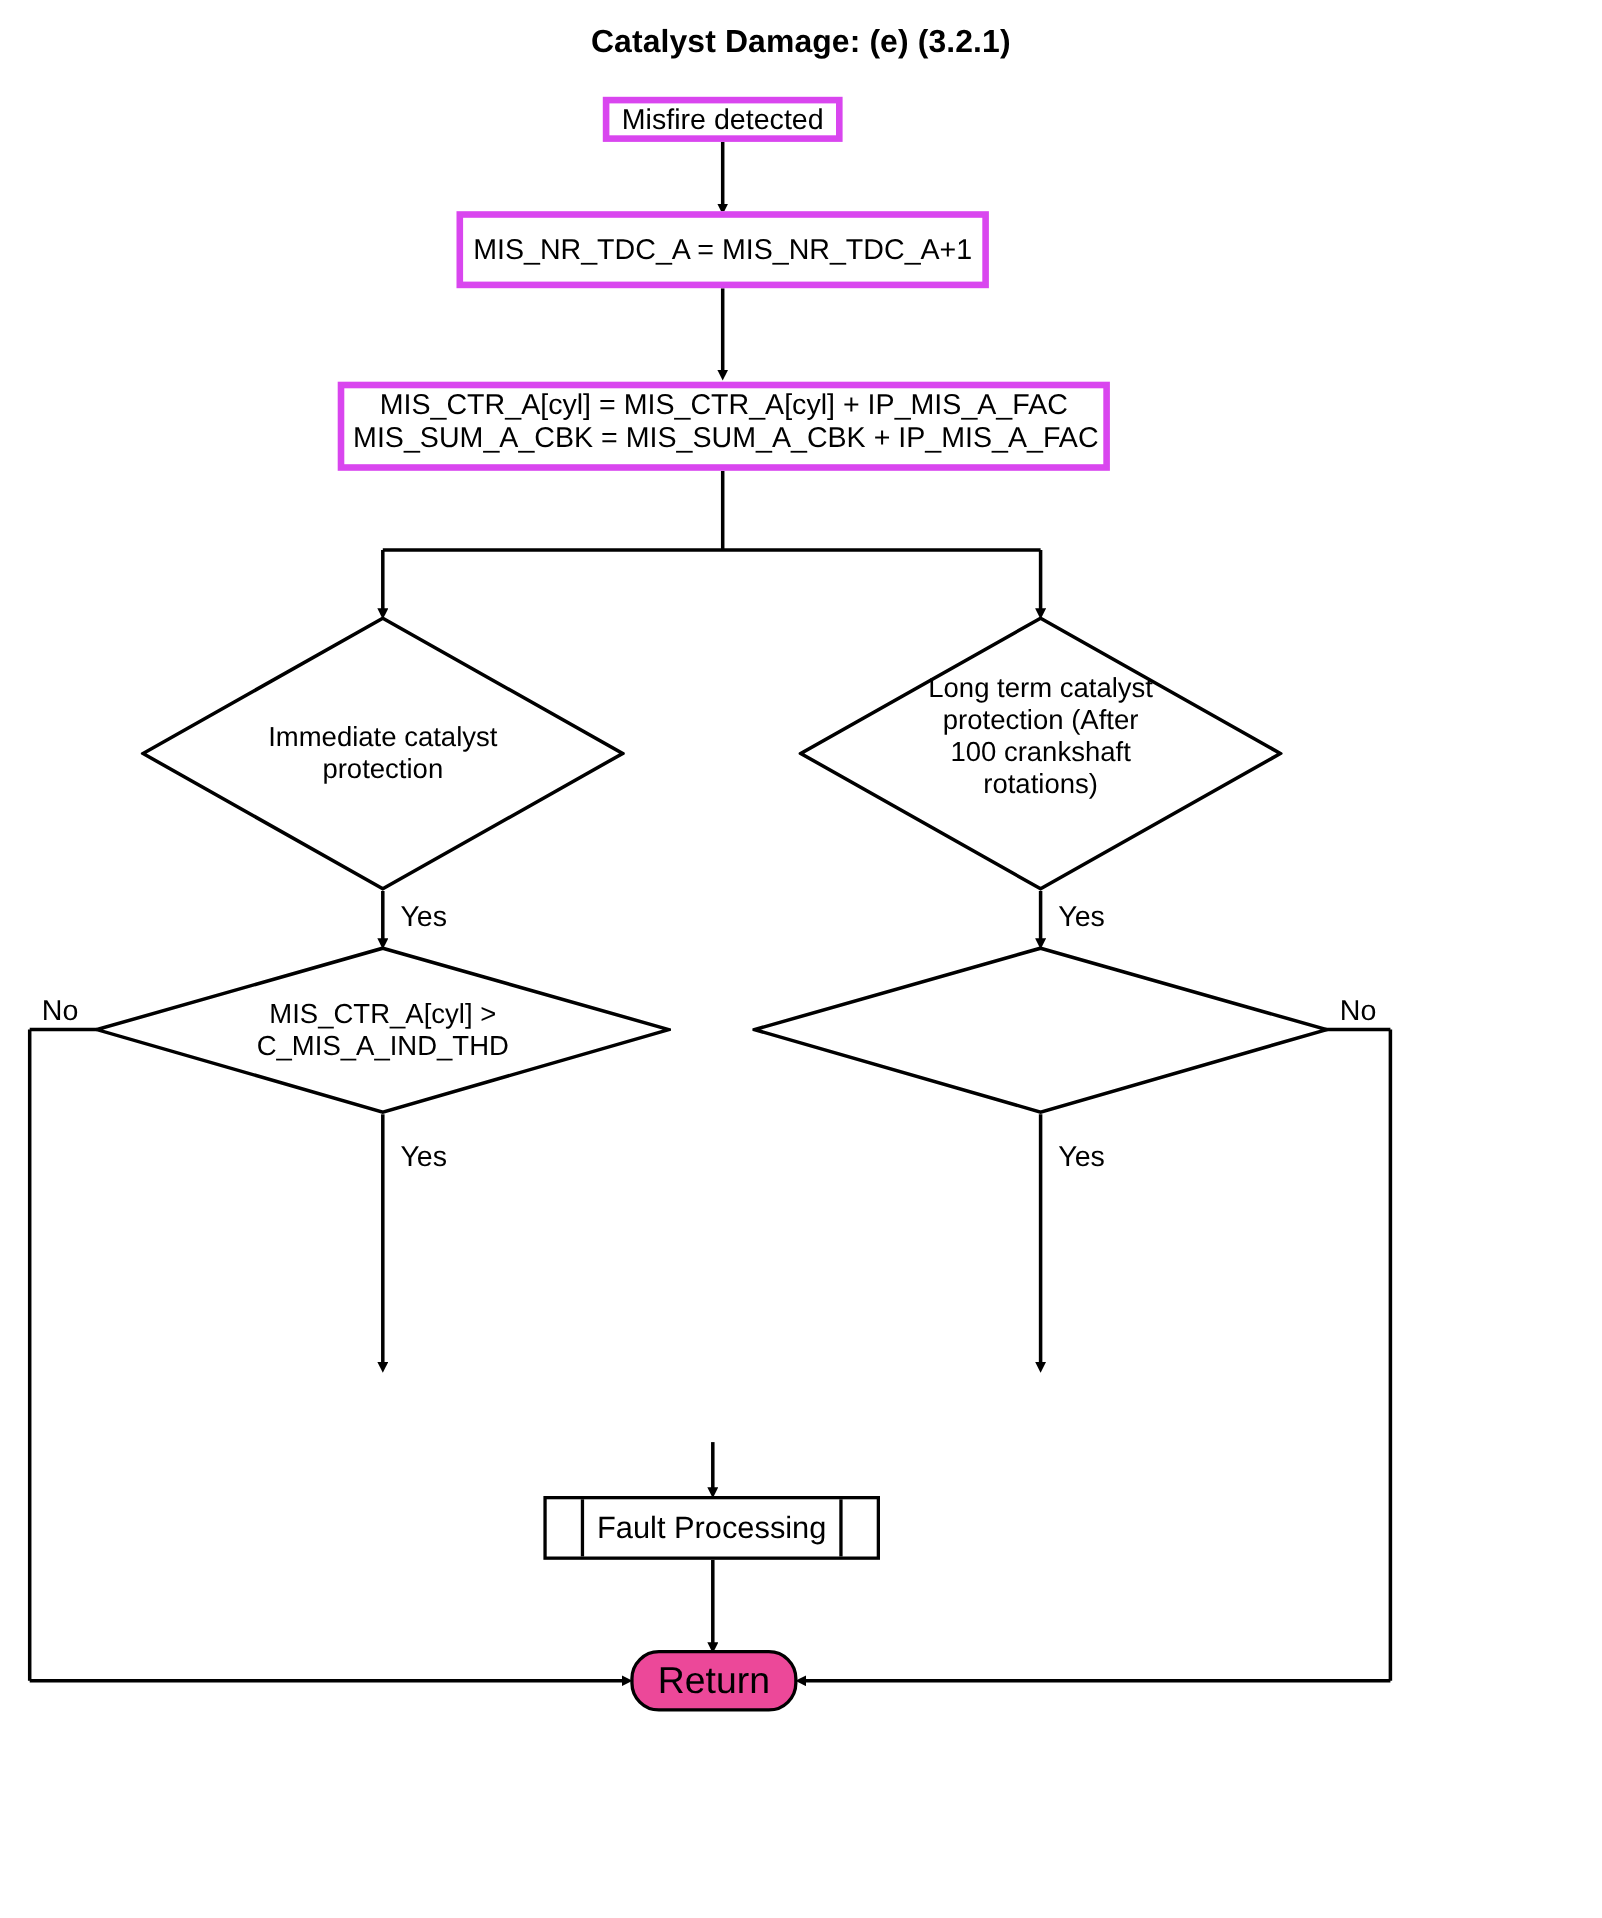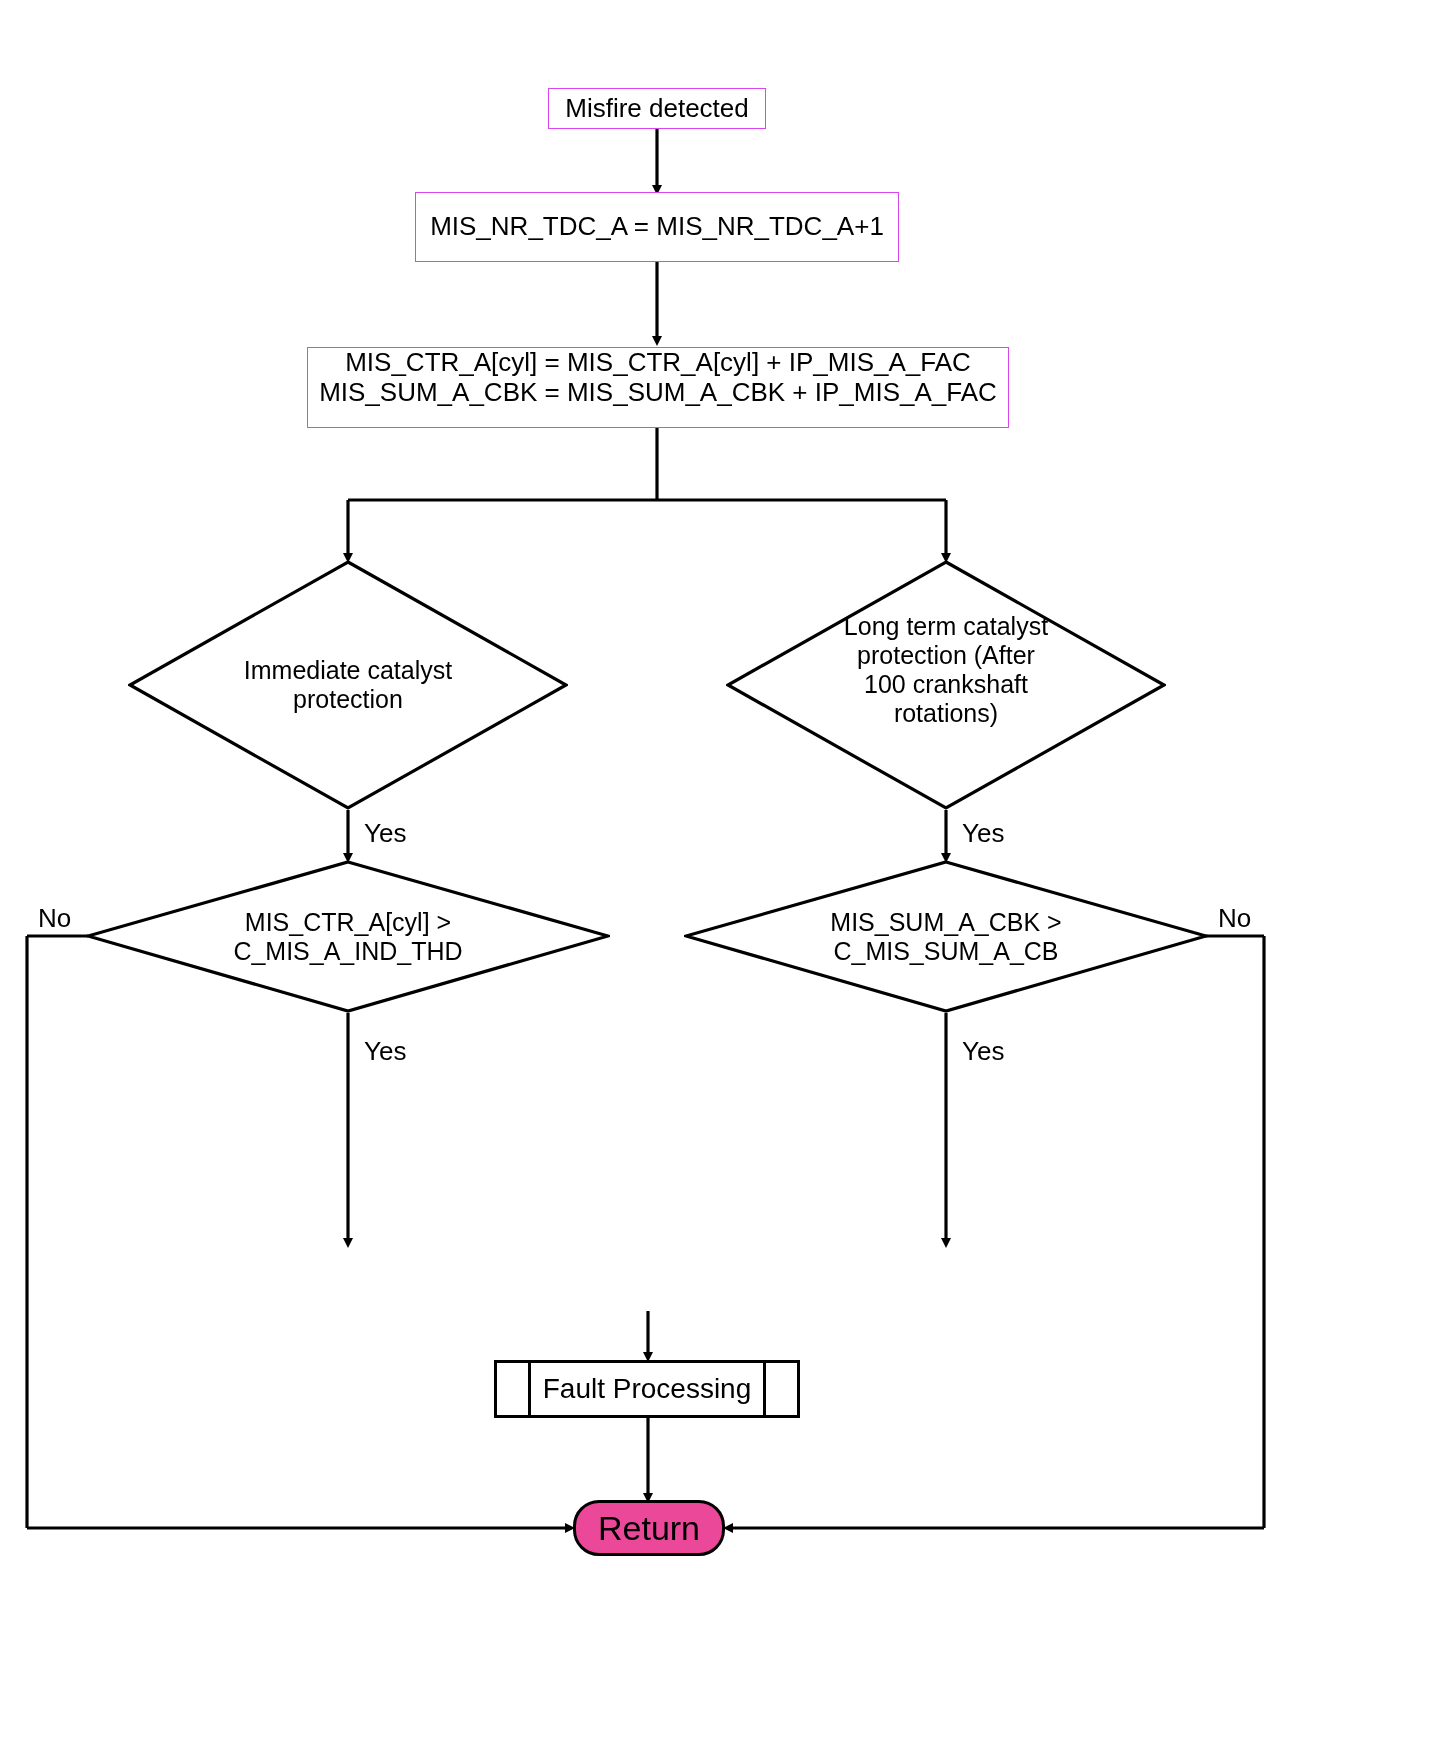--- a/index.html
+++ b/index.html
@@ -39,21 +39,21 @@
     top: 22px;
     width: 1456px;
     text-align: center;
     font-size: 29px;
     font-weight: bold;
     letter-spacing: 0.1px;
   }
 
   
   .rect {
-    border: 1px solid #d946ef;
+    border: 6px solid #d946ef;
     background: #fff;
     display: flex;
     align-items: center;
     justify-content: center;
     text-align: center;
     font-size: 26px;
     line-height: 1.15;
     overflow: hidden;
   }
   .rect.tight { align-items: flex-start; }
@@ -132,20 +132,21 @@
     position: absolute;
     font-size: 26px;
     white-space: nowrap;
   }
 </style>
 </head>
 <body>
 
 <div id="canvas">
 
+  <div id="title">Catalyst Damage: (e) (3.2.1)</div>
 
   <svg class="wires" viewBox="0 0 1456 1744" xmlns="http://www.w3.org/2000/svg">
     <defs>
       <marker id="ah" markerWidth="10" markerHeight="10" refX="5" refY="5" orient="auto" markerUnits="userSpaceOnUse">
         <path d="M0,0 L10,5 L0,10 z" fill="#000"></path>
       </marker>
     </defs>
     <g stroke="#000" stroke-width="3.2" fill="none">
 
       <line x1="657" y1="129" x2="657" y2="190" marker-end="url(#ah)"></line>
@@ -231,26 +232,20 @@
         <span style="display:block">MIS_CTR_A[cyl] &gt;</span>
         <span style="display:block">C_MIS_A_IND_THD</span>
       </div>
     </div>
   </div>
 
   <div class="diamond" style="left:684px; top:860px; width:524px; height:153px;">
     <svg width="524" height="153" viewBox="0 0 524 153" xmlns="http://www.w3.org/2000/svg">
       <polygon points="262,2 522,76 262,151 2,76" fill="#fff" stroke="#000" stroke-width="3.2"></polygon>
     </svg>
-    <div class="dtext">
-      <div>
-        <span style="display:block">MIS_SUM_A_CBK &gt;</span>
-        <span style="display:block">C_MIS_SUM_A_CB</span>
-      </div>
-    </div>
   </div>
 
 
   <div class="proc" style="left:494px; top:1360px; width:306px; height:58px;">
     <span class="bar left"></span>
     <span class="bar right"></span>
     <span>Fault Processing</span>
   </div>
 
   <div class="term" style="left:573px; top:1500px; width:152px; height:56px;">

